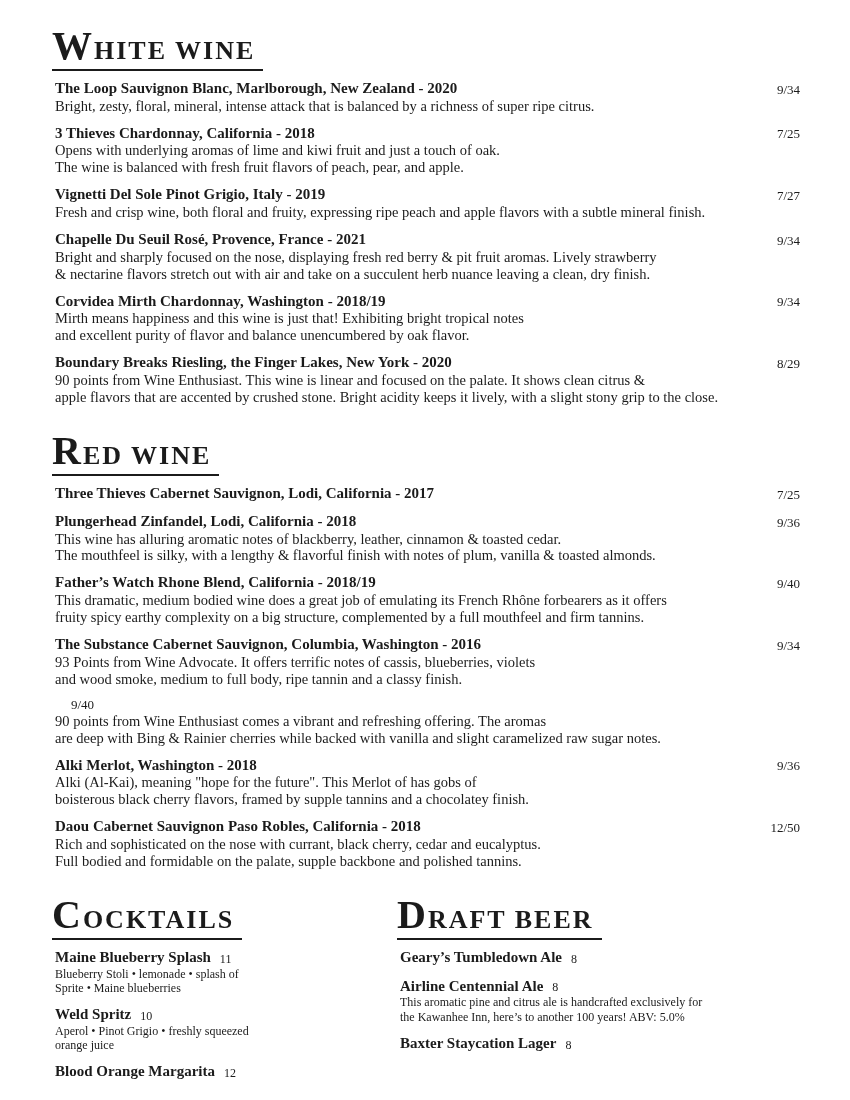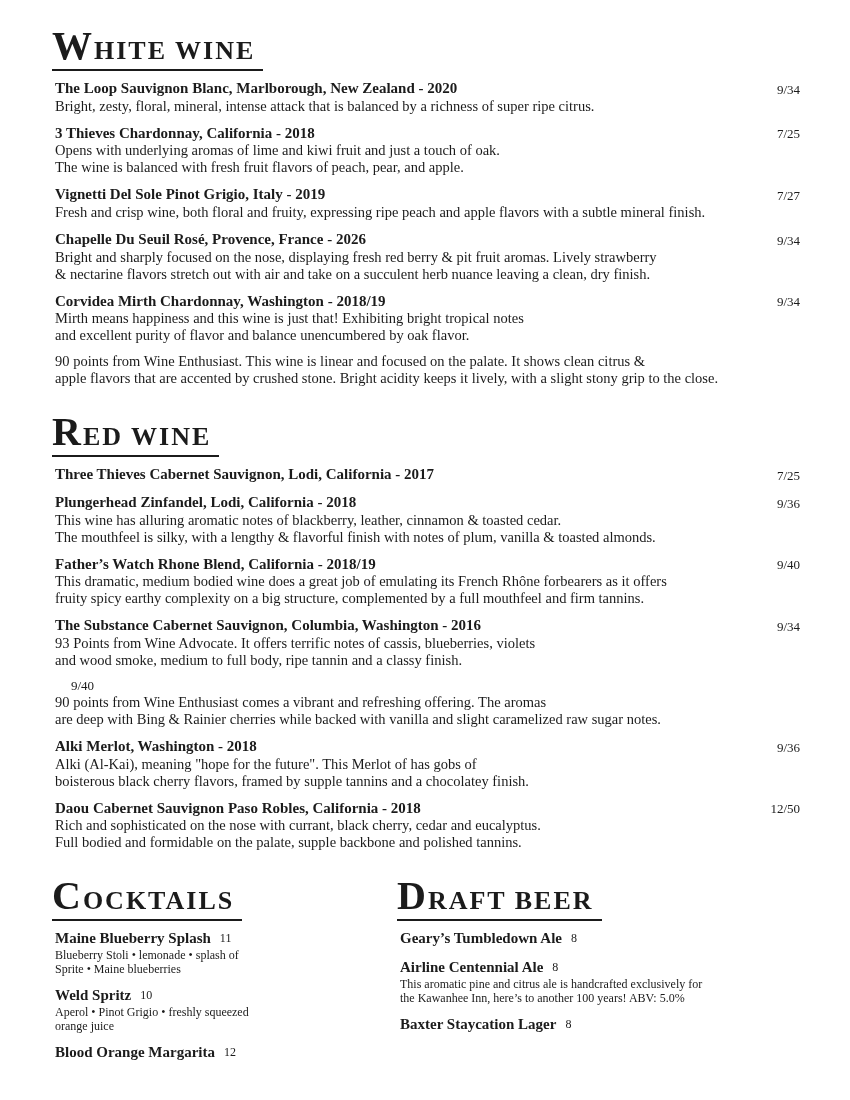--- a/index.html
+++ b/index.html
@@ -28,21 +28,21 @@
   .wine-item { margin-bottom: 9px; padding-left: 3px; }
   .wine-head { display: flex; justify-content: space-between; align-items: flex-end; }
   .wine-name { font-weight: bold; font-size: 15px; line-height: 1.25; }
   .wine-price { font-size: 13px; margin-left: 16px; white-space: nowrap; }
   .wine-desc { font-size: 14.5px; line-height: 1.17; white-space: pre-line; }
 
   .bottom { display: flex; align-items: flex-start; margin-top: 6px; }
   .col-cocktails { width: 345px; flex: none; }
   .col-draft { flex: 1; }
   .small-item { margin-bottom: 10px; padding-left: 3px; }
-  .small-head { display: flex; align-items: center; }
+  .small-head { display: flex; align-items: flex-end; }
   .small-name { font-weight: bold; font-size: 15px; line-height: 1.25; }
   .small-price { font-size: 12px; margin-left: 9px; }
   .small-desc { font-size: 12px; line-height: 1.18; white-space: pre-line; }
 </style>
 </head>
 <body>
 
 <div class="page">
 
   <div>
@@ -68,37 +68,41 @@
     <div class="wine-item">
       <div class="wine-head">
         <span class="wine-name">Vignetti Del Sole Pinot Grigio, Italy - 2019</span>
         <span class="wine-price">7/27</span>
       </div>
       <div class="wine-desc">Fresh and crisp wine, both floral and fruity, expressing ripe peach and apple flavors with a subtle mineral finish.</div>
     </div>
 
     <div class="wine-item">
       <div class="wine-head">
-        <span class="wine-name">Chapelle Du Seuil Rosé, Provence, France - 2026</span>
+        <span class="wine-name">Chapelle Du Seuil Rosé, Provence, France - 2021</span>
         <span class="wine-price">9/34</span>
       </div>
       <div class="wine-desc">Bright and sharply focused on the nose, displaying fresh red berry &amp; pit fruit aromas. Lively strawberry
 &amp; nectarine flavors stretch out with air and take on a succulent herb nuance leaving a clean, dry finish.</div>
     </div>
 
     <div class="wine-item">
       <div class="wine-head">
         <span class="wine-name">Corvidea Mirth Chardonnay, Washington - 2018/19</span>
         <span class="wine-price">9/34</span>
       </div>
       <div class="wine-desc">Mirth means happiness and this wine is just that! Exhibiting bright tropical notes
 and excellent purity of flavor and balance unencumbered by oak flavor.</div>
     </div>
 
     <div class="wine-item">
+      <div class="wine-head">
+        <span class="wine-name">Boundary Breaks Riesling, the Finger Lakes, New York - 2020</span>
+        <span class="wine-price">8/29</span>
+      </div>
       <div class="wine-desc">90 points from Wine Enthusiast. This wine is linear and focused on the palate. It shows clean citrus &amp;
 apple flavors that are accented by crushed stone. Bright acidity keeps it lively, with a slight stony grip to the close.</div>
     </div>
   </div>
 
   <div>
     <h2 class="section-title mt">Red Wine</h2>
 
     <div class="wine-item">
       <div class="wine-head">

